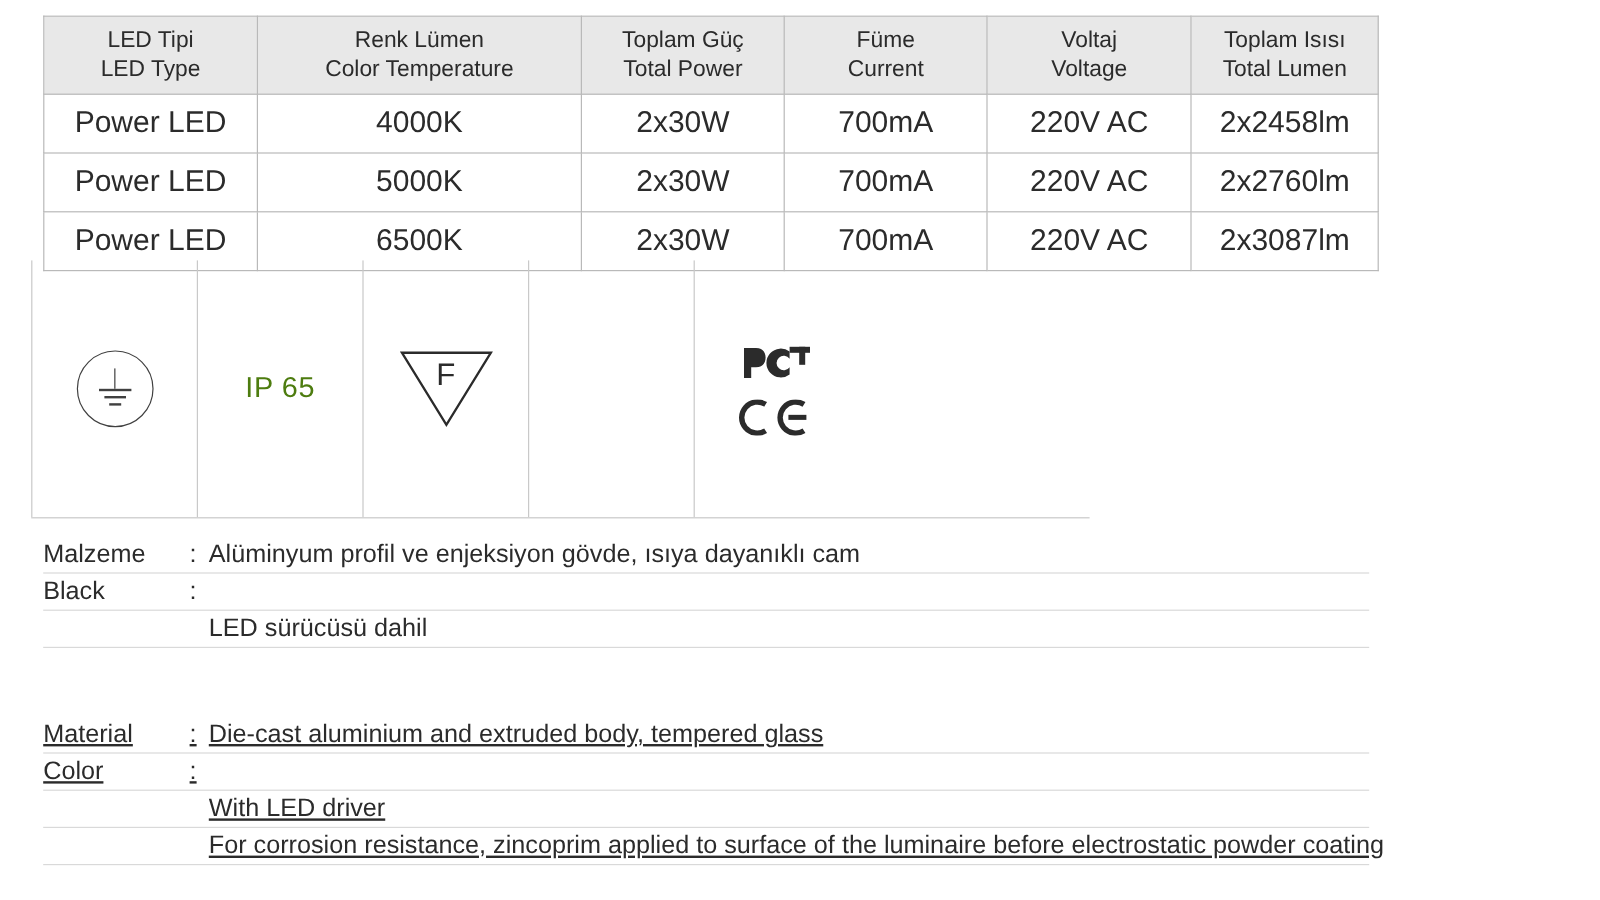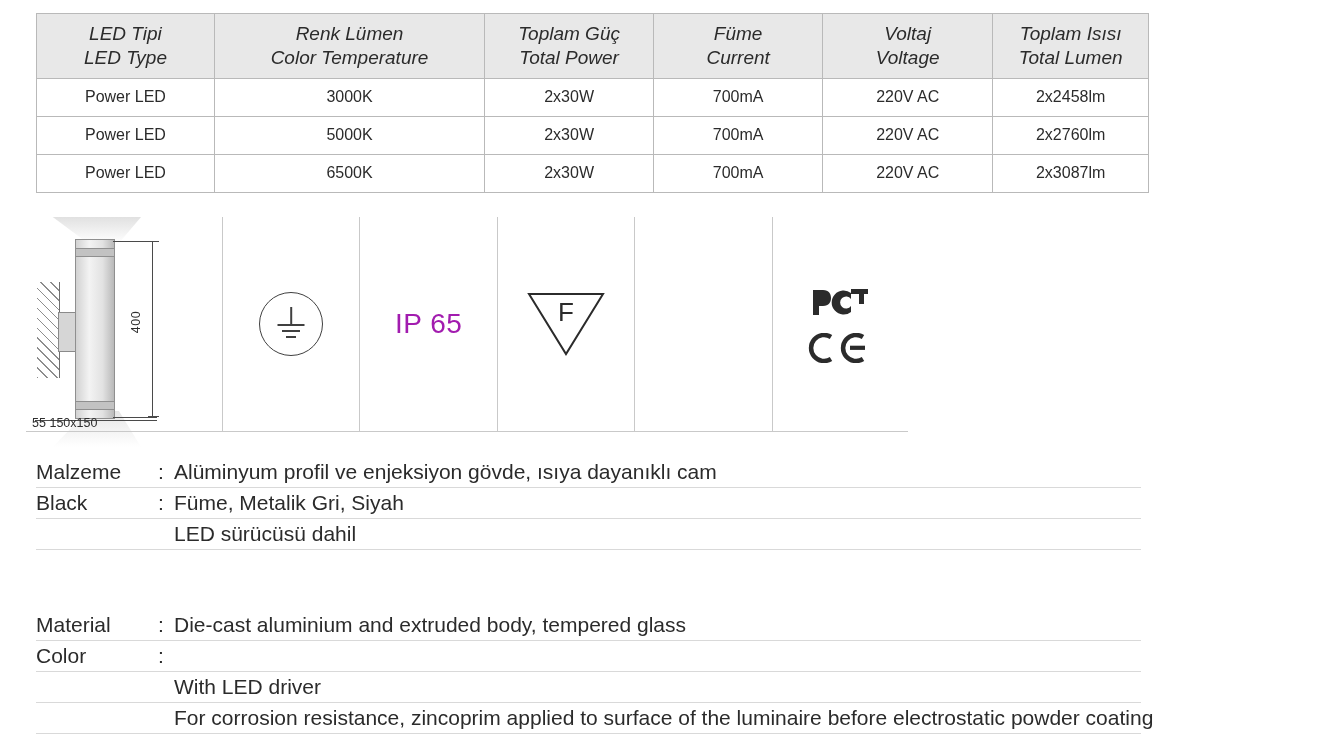--- a/index.html
+++ b/index.html
@@ -33,24 +33,23 @@
     text-align: center;
     font-weight: normal;
     color: #2b2b2b;
   }
   table.spec thead th {
     background: #e8e8e8;
     font-size: 19px;
     line-height: 24px;
     padding: 8px 2px 8px;
     border-top: 1px solid #b9b9b9;
-    font-style: italic;
   }
   table.spec tbody td {
-    font-size: 16px;
+    font-size: 25px;
     padding: 9px 2px 10px;
     background: #ffffff;
   }
   col.c1 { width: 16.0%; }
   col.c2 { width: 24.3%; }
   col.c3 { width: 15.2%; }
   col.c4 { width: 15.2%; }
   col.c5 { width: 15.3%; }
   col.c6 { width: 14.0%; }
 
@@ -195,22 +194,22 @@
     background: #404040;
     left: 50%;
     transform: translateX(-50%);
   }
   .earth-icon .stem { width: 1.6px; height: 17px; top: 14px; }
   .earth-icon .b1 { width: 27px; height: 1.6px; top: 31px; }
   .earth-icon .b2 { width: 18px; height: 1.6px; top: 37px; }
   .earth-icon .b3 { width: 10px; height: 1.6px; top: 43px; }
 
   .ip-text {
-    font-size: 28px;
-    color: #a21caf;
+    font-size: 24px;
+    color: #4d7c0f;
     letter-spacing: .5px;
   }
 
   .f-triangle {
     position: relative;
     width: 78px;
     height: 66px;
   }
   .f-triangle .tri {
     position: absolute;
@@ -241,22 +240,22 @@
   }
 
   
   .desc {
     position: absolute;
     left: 36px;
     width: 1105px;
     font-size: 21px;
     color: #2b2b2b;
   }
-  .desc-tr { top: 457px; }
-  .desc-en { top: 610px; }
+  .desc-tr { top: 447px; }
+  .desc-en { top: 597px; text-decoration: underline; }
 
   .row {
     display: flex;
     align-items: baseline;
     border-bottom: 1px solid #d9d9d9;
     min-height: 30px;
     line-height: 30px;
   }
   .row.nolabel .label { visibility: hidden; }
   .label {
@@ -311,21 +310,21 @@
         </th>
         <th>
           <div>Toplam Isısı</div>
           <div>Total Lumen</div>
         </th>
       </tr>
     </thead>
     <tbody>
       <tr>
         <td>Power LED</td>
-        <td>3000K</td>
+        <td>4000K</td>
         <td>2x30W</td>
         <td>700mA</td>
         <td>220V AC</td>
         <td>2x2458lm</td>
       </tr>
       <tr>
         <td>Power LED</td>
         <td>5000K</td>
         <td>2x30W</td>
         <td>700mA</td>
@@ -339,35 +338,20 @@
         <td>700mA</td>
         <td>220V AC</td>
         <td>2x3087lm</td>
       </tr>
     </tbody>
   </table>
 </div>
 
 <div class="icon-strip">
 
-  <div class="icon-cell cell-drawing">
-    <div class="drawing">
-      <div class="glow-top"></div>
-      <div class="glow-bot"></div>
-      <div class="wall-hatch"></div>
-      <div class="wall-bracket"></div>
-      <div class="fixture-body"></div>
-      <div class="dim-tick-top"></div>
-      <div class="dim-tick-bot"></div>
-      <div class="dim-v"></div>
-      <div class="dim-v-label">400</div>
-      <div class="dim-h"></div>
-      <div class="dim-h-label">55 150x150</div>
-    </div>
-  </div>
 
   <div class="icon-cell cell-earth">
     <div class="earth-icon">
       <i class="stem"></i>
         <i class="b1"></i>
         <i class="b2"></i>
         <i class="b3"></i>
     </div>
   </div>
 
@@ -406,21 +390,20 @@
 
 <div class="desc desc-tr">
   <div class="row">
     <div class="label">Malzeme</div>
     <div class="colon">:</div>
     <div class="value">Alüminyum profil ve enjeksiyon gövde, ısıya dayanıklı cam</div>
   </div>
   <div class="row">
     <div class="label">Black</div>
     <div class="colon">:</div>
-    <div class="value">Füme, Metalik Gri, Siyah</div>
   </div>
   <div class="row nolabel tight">
     <div class="label"></div>
     <div class="colon"></div>
     <div class="value">LED sürücüsü dahil</div>
   </div>
 </div>
 
 <div class="desc desc-en">
   <div class="row">

